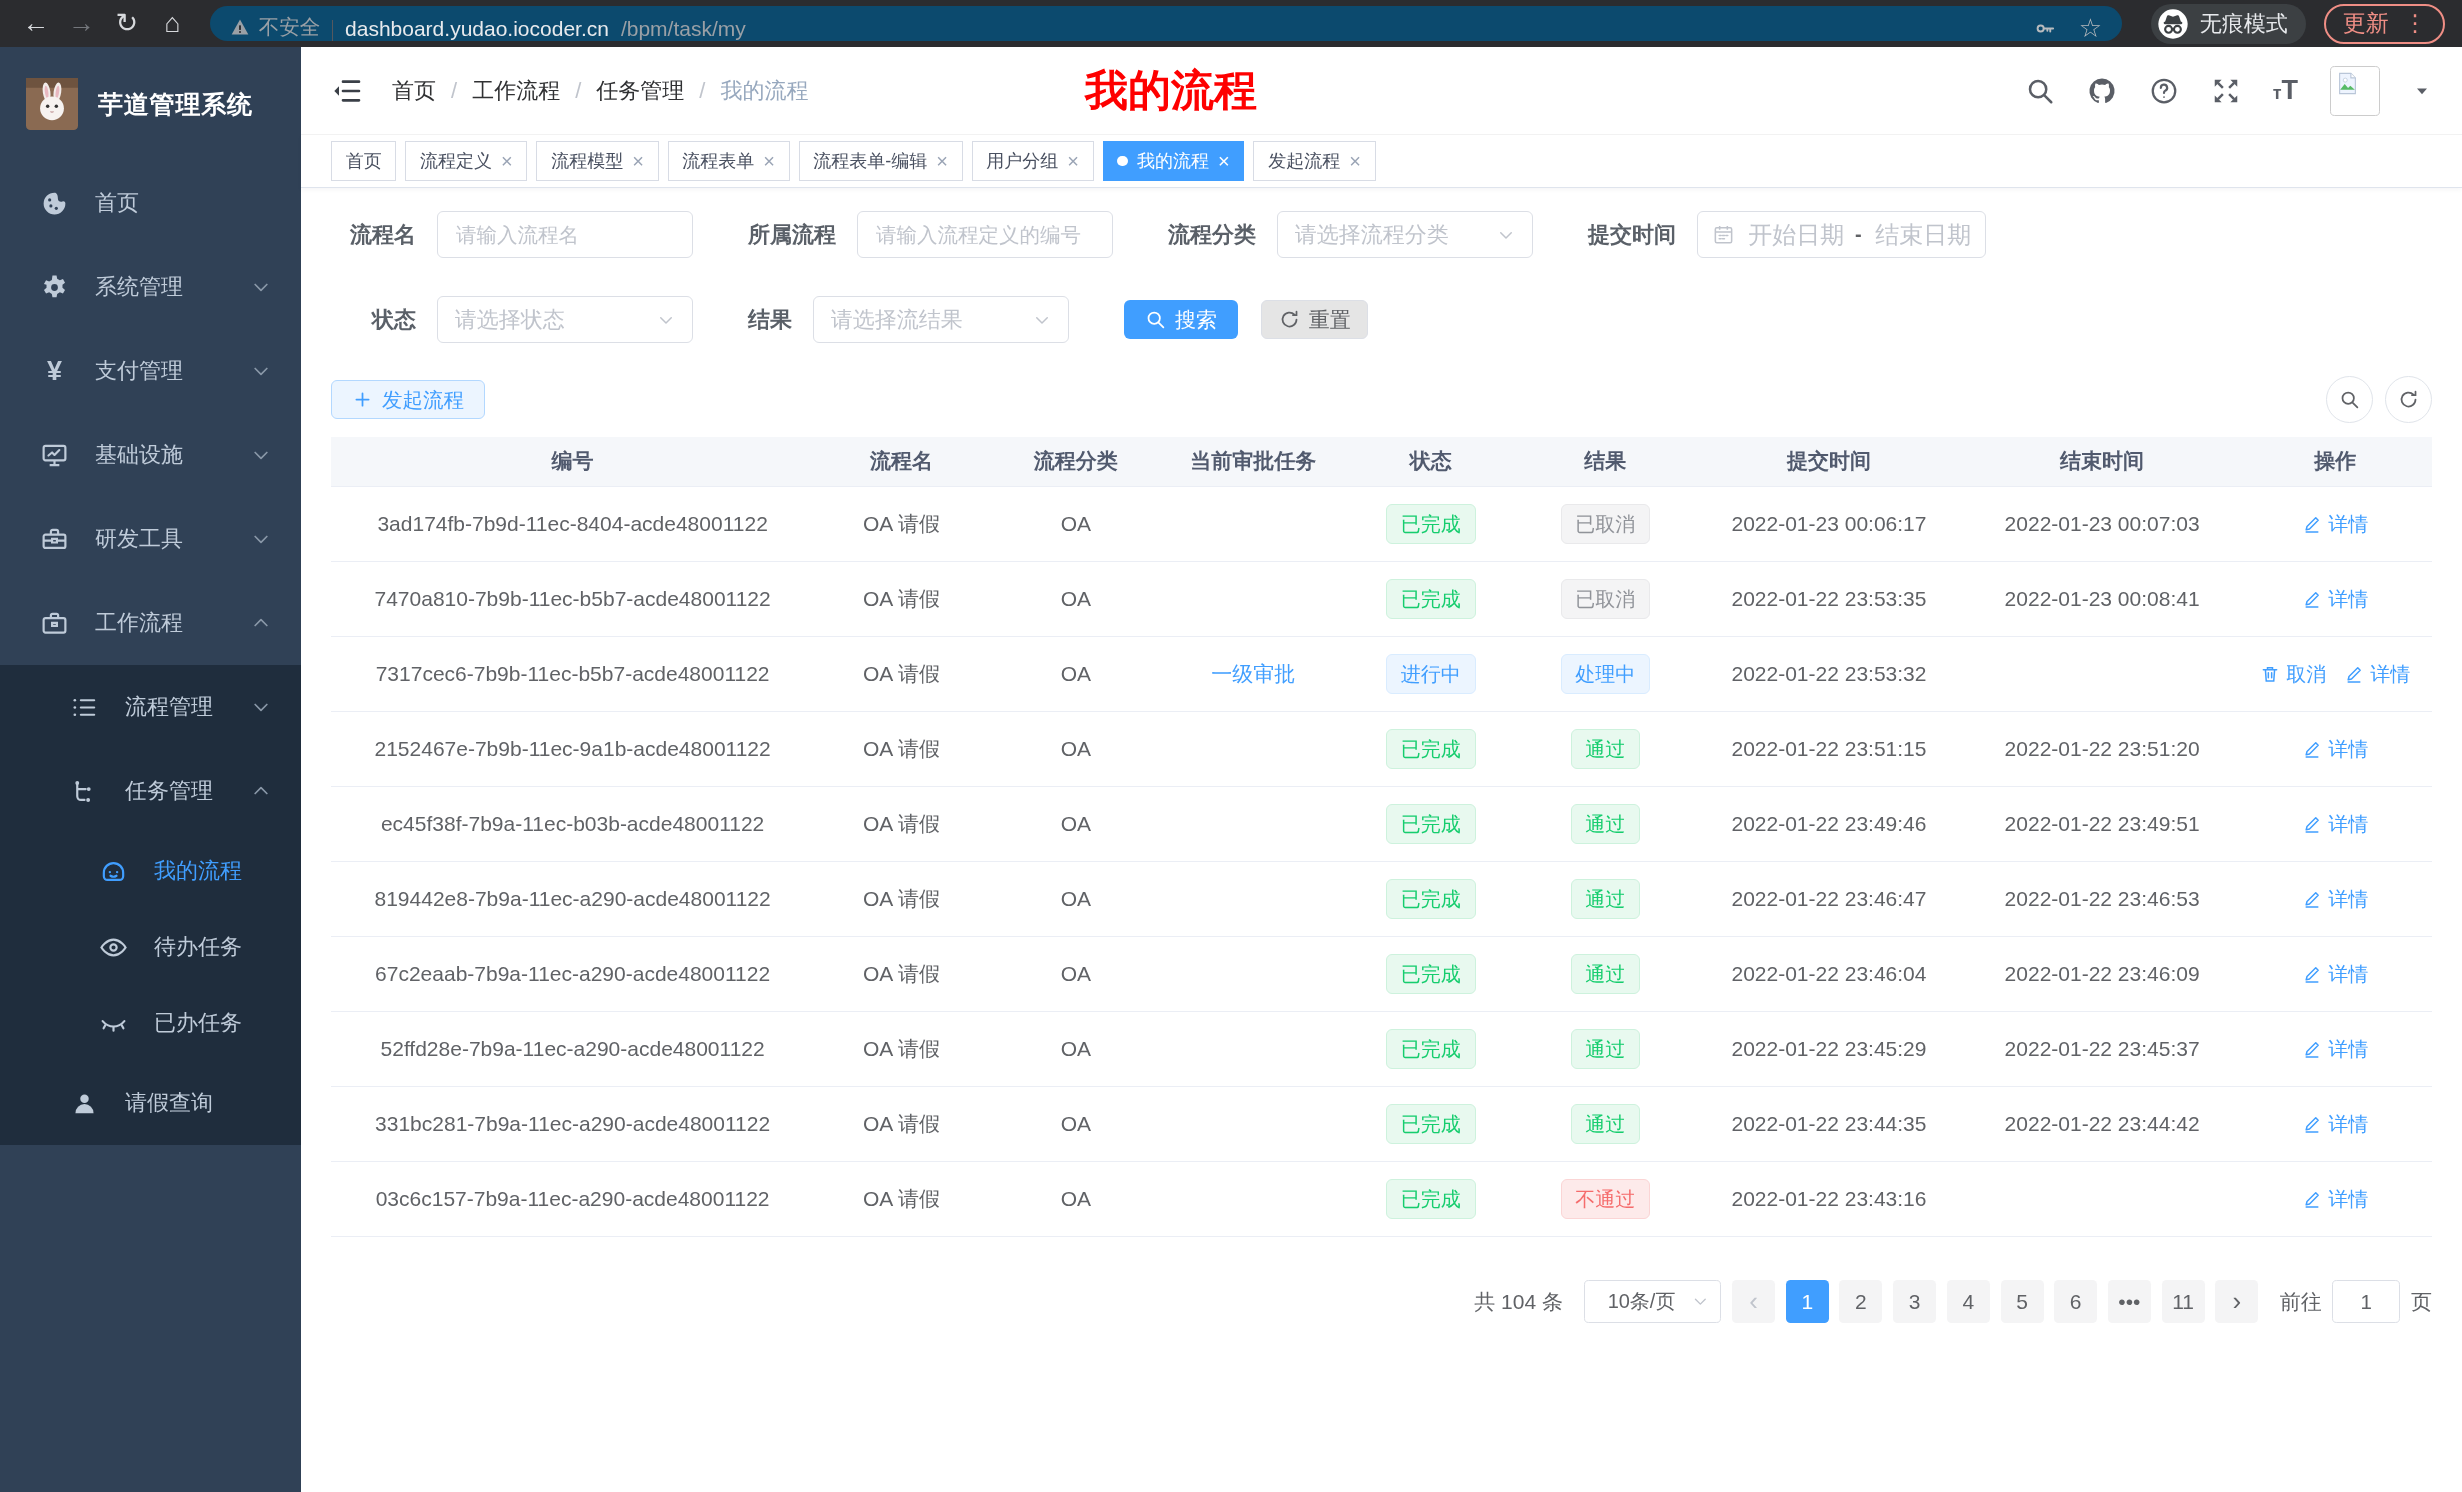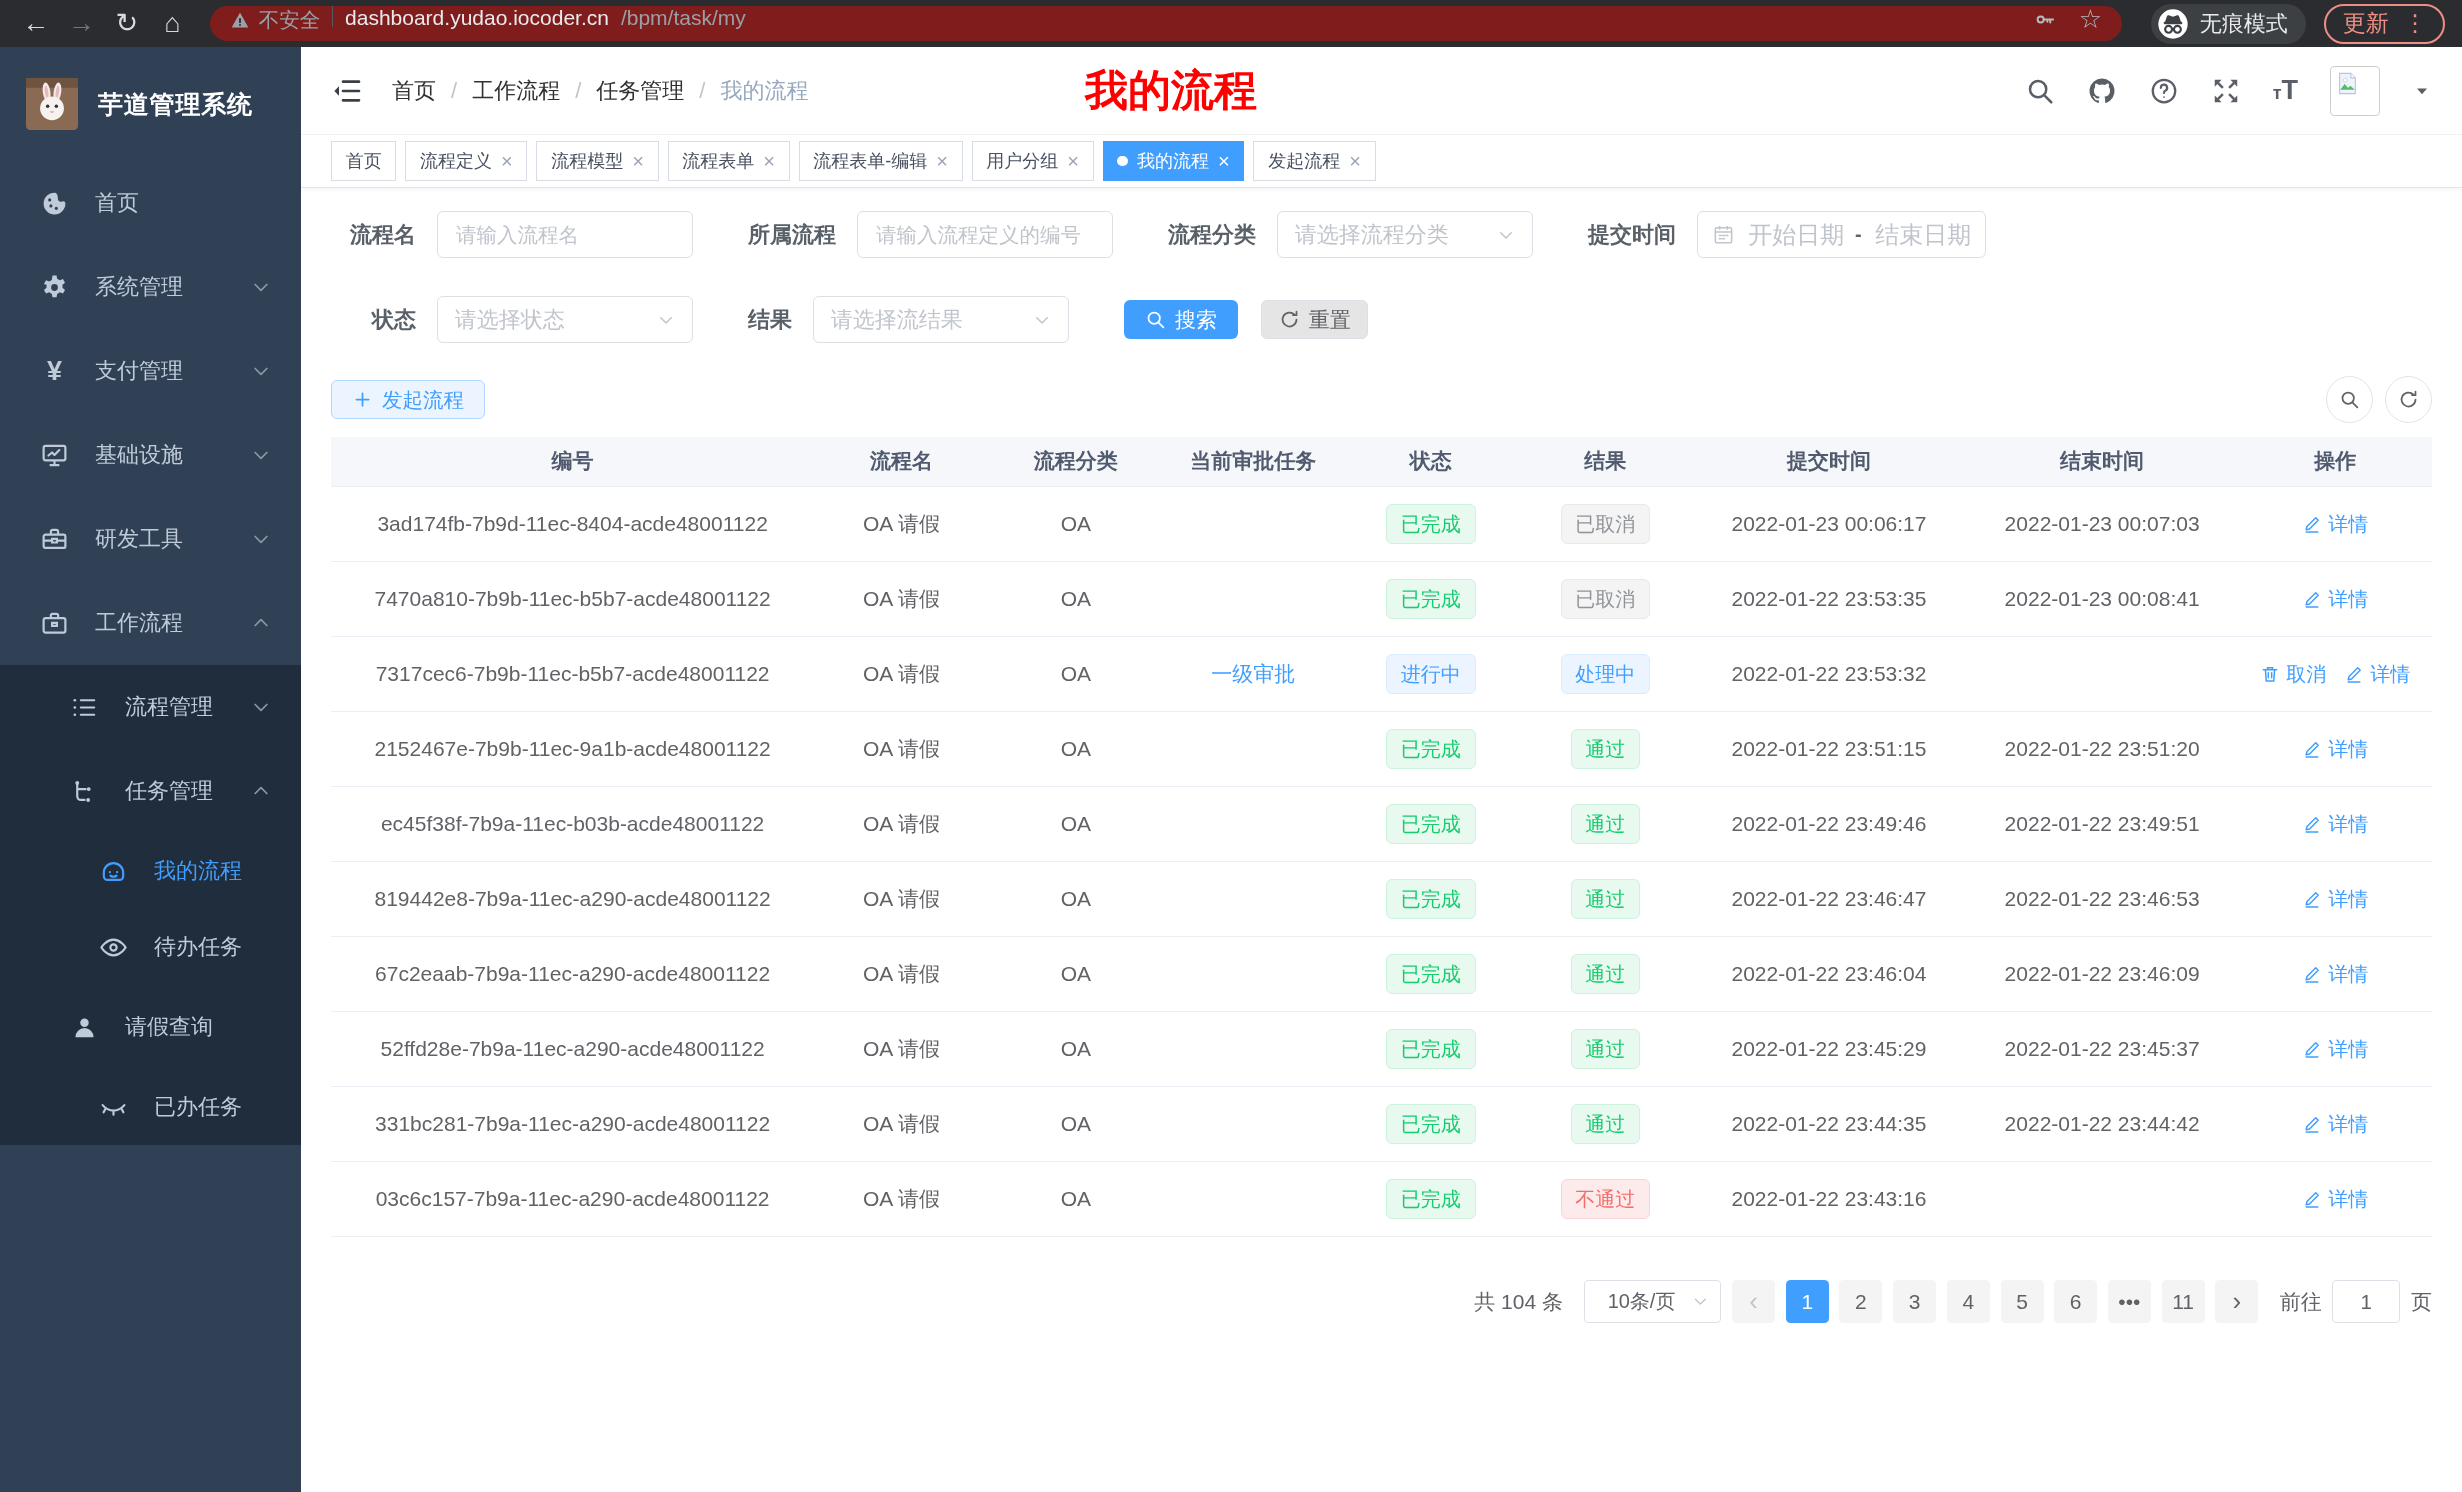--- a/index.html
+++ b/index.html
@@ -9,22 +9,22 @@
     font-family:"Liberation Sans","DejaVu Sans",sans-serif;
     -webkit-font-smoothing:antialiased;
   }
   svg { display:block; }
 
   
   .browser { height:47px; background:#2b2c2f; display:flex; align-items:center; padding:0 16.7px; gap:7.6px; }
   .bnav { width:38px; height:38px; display:flex; align-items:center; justify-content:center;
           color:#d7d9dc; font-size:27px; line-height:1; }
   .bnav.dim { color:#74777c; }
-  .addr { flex:1; height:35px; margin:0 10.7px; border-radius:17.5px; background:#7f1d1d;
-          display:flex; align-items:flex-start; padding:0 20px; gap:12px; }
+  .addr { flex:1; height:35px; margin:0 10.7px; border-radius:17.5px; background:#0c4a6e;
+          display:flex; align-items:flex-end; padding:0 20px; gap:12px; }
   .addr .sec { display:flex; align-items:center; gap:9px; color:#9aa0a6; font-size:20.5px; }
   .addr .sec .wi { width:20px; height:20px; color:#9aa0a6; }
   .addr .vdiv { width:0.8px; height:21px; background:#55585e; }
   .addr .host { color:#e8eaed; font-size:21px; }
   .addr .path { color:#9aa0a6; font-size:21px; }
   .addr .aright { margin-left:auto; display:flex; align-items:center; gap:23px; color:#b8bbbe; }
   .addr .aright .ki { width:23px; height:23px; }
   .addr .aright .star { font-size:26px; line-height:1; }
   .incog { height:40px; border-radius:20px; background:#3c4043; display:flex; align-items:center;
            gap:10.7px; padding:0 18px 0 6px; margin:0 10.7px; }
@@ -350,37 +350,37 @@
           </div>
           <div class="mi l2">
             <span class="ic">
               <svg viewBox="0 0 24 24" fill="none" stroke="currentColor" stroke-width="1.8">
                 <path d="M2 12s4-6.5 10-6.5S22 12 22 12s-4 6.5-10 6.5S2 12 2 12z"></path>
                 <circle cx="12" cy="12" r="2.6"></circle>
               </svg>
             </span>
             <span class="lbl">待办任务</span>
           </div>
+          <div class="mi l2">
+            <span class="ic">
+              <svg viewBox="0 0 24 24" fill="none" stroke="currentColor" stroke-width="1.8" stroke-linecap="round">
+                <path d="M3 10c2.5 3 5.5 4.5 9 4.5S18.5 13 21 10"></path>
+                <path d="M5.2 13.4L3.8 16M12 15v3M18.8 13.4l1.4 2.6"></path>
+              </svg>
+            </span>
+            <span class="lbl">已办任务</span>
+          </div>
           <div class="mi l1">
             <span class="ic">
               <svg viewBox="0 0 24 24" fill="currentColor">
                 <circle cx="12" cy="8" r="3.5"></circle>
                 <path d="M4.5 20a7.5 7.5 0 0 1 15 0z"></path>
               </svg>
             </span>
             <span class="lbl">请假查询</span>
-          </div>
-          <div class="mi l2">
-            <span class="ic">
-              <svg viewBox="0 0 24 24" fill="none" stroke="currentColor" stroke-width="1.8" stroke-linecap="round">
-                <path d="M3 10c2.5 3 5.5 4.5 9 4.5S18.5 13 21 10"></path>
-                <path d="M5.2 13.4L3.8 16M12 15v3M18.8 13.4l1.4 2.6"></path>
-              </svg>
-            </span>
-            <span class="lbl">已办任务</span>
           </div>
         </div>
       </nav>
   </aside>
 
   <div class="main">
 
     <div class="navbar">
       <span class="hamburger">
           <svg viewBox="0 0 24 24" fill="none" stroke="currentColor" stroke-width="2" stroke-linecap="round">

